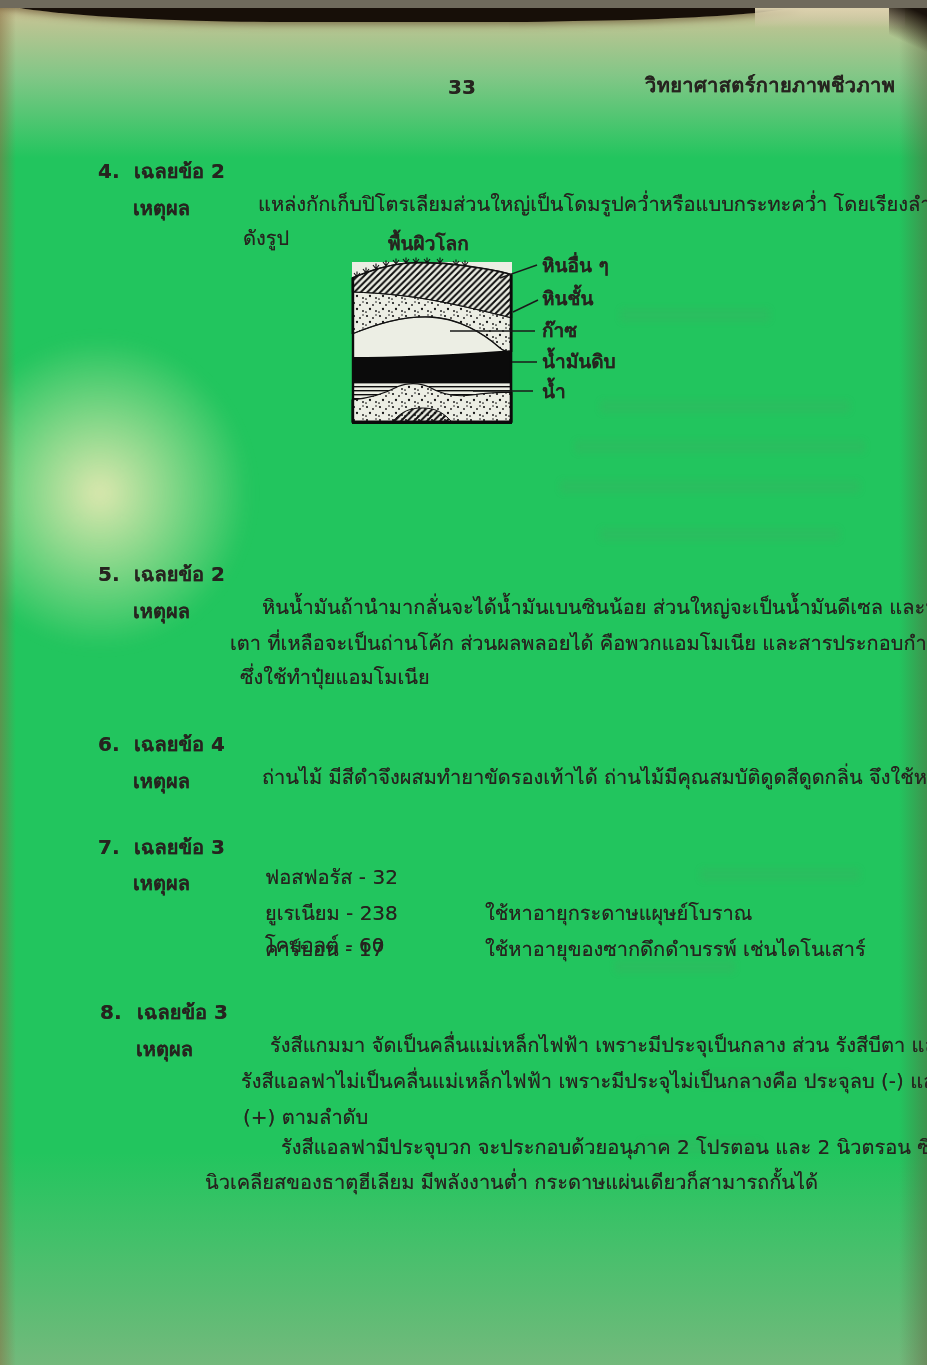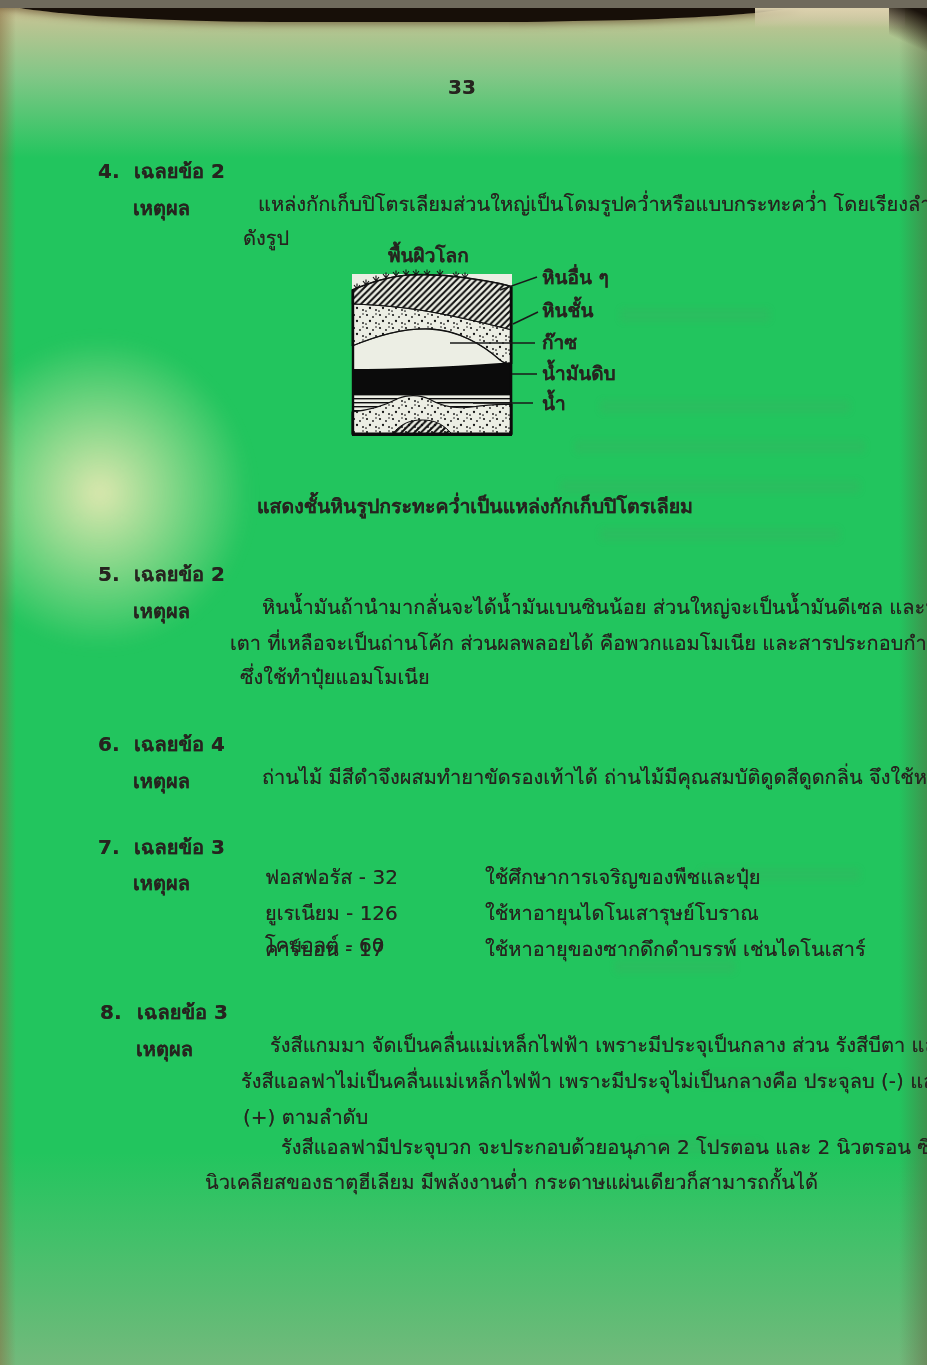--- a/index.html
+++ b/index.html
@@ -33,21 +33,21 @@
     background:linear-gradient(205deg,#1a130c 22%,rgba(26,19,12,0) 62%);}
   .ghost{position:absolute;background:rgba(112,138,102,.11);filter:blur(3px);border-radius:4px;}
   
   .t{position:absolute;font-size:20px;line-height:26px;white-space:nowrap;
      text-shadow:0 0 .6px rgba(43,40,33,.75);}
   .b{font-weight:bold;}
   .cap{font-size:19.5px;}
   .flabel{font-size:19px;font-weight:bold;}
   .center{text-align:center;}
   
-  .figure{position:absolute;left:340px;top:236px;width:345px;height:200px;}
+  .figure{position:absolute;left:340px;top:224px;width:345px;height:200px;}
   .figure svg{position:absolute;overflow:visible;}
 </style>
 </head>
 <body>
 
 <div class="page">
 
   <div class="top-warm"></div>
   <div class="bottom-warm"></div>
   <div class="glare"></div>
@@ -61,20 +61,21 @@
   <div class="ghost" style="left:600px;top:392px;width:250px;height:13px"></div>
   <div class="ghost" style="left:575px;top:432px;width:290px;height:13px"></div>
   <div class="ghost" style="left:560px;top:472px;width:300px;height:13px"></div>
   <div class="ghost" style="left:600px;top:520px;width:240px;height:13px"></div>
   <div class="ghost" style="left:700px;top:860px;width:160px;height:13px"></div>
   <div class="ghost" style="left:615px;top:952px;width:120px;height:13px"></div>
   <div class="ghost" style="left:700px;top:1065px;width:150px;height:13px"></div>
   <div class="ghost" style="left:640px;top:1132px;width:120px;height:13px"></div>
 
   <div class="t b" style="left:448px;top:66px">33</div>
+  <div class="t b" style="left:645px;top:64px;letter-spacing:.4px">วิทยาศาสตร์กายภาพชีวภาพ</div>
 
   <div class="t b" style="left:98px;top:150px">4.</div>
   <div class="t b" style="left:134px;top:150px">เฉลยข้อ 2</div>
   <div class="t b" style="left:133px;top:187px">เหตุผล</div>
   <div class="t" style="left:258px;top:183px">แหล่งกักเก็บปิโตรเลียมส่วนใหญ่เป็นโดมรูปคว่ำหรือแบบกระทะคว่ำ โดยเรียงลำดับ</div>
   <div class="t" style="left:243px;top:217px">ดังรูป</div>
 
   <div class="figure">
     <div class="t flabel" style="left:48px;top:-2px">พื้นผิวโลก</div>
 
@@ -132,42 +133,40 @@
       </g>
     </svg>
 
     <div class="t flabel" style="left:202px;top:20px">หินอื่น ๆ</div>
     <div class="t flabel" style="left:202px;top:53px">หินชั้น</div>
     <div class="t flabel" style="left:202px;top:85px">ก๊าซ</div>
     <div class="t flabel" style="left:202px;top:116px">น้ำมันดิบ</div>
     <div class="t flabel" style="left:202px;top:146px">น้ำ</div>
   </div>
 
-  <div class="t b cap center" style="left:60px;top:486px;width:830px">แสดงชั้นหินรูปกระทะคว่ำเป็นแหล่งกักเก็บปิโตรเลียม</div>
 
   <div class="t b" style="left:98px;top:553px">5.</div>
   <div class="t b" style="left:134px;top:553px">เฉลยข้อ 2</div>
   <div class="t b" style="left:133px;top:590px">เหตุผล</div>
   <div class="t" style="left:262px;top:586px">หินน้ำมันถ้านำมากลั่นจะได้น้ำมันเบนซินน้อย ส่วนใหญ่จะเป็นน้ำมันดีเซล และน้ำมัน</div>
   <div class="t" style="left:230px;top:622px">เตา ที่เหลือจะเป็นถ่านโค้ก ส่วนผลพลอยได้ คือพวกแอมโมเนีย และสารประกอบกำมะถัน</div>
   <div class="t" style="left:240px;top:656px">ซึ่งใช้ทำปุ๋ยแอมโมเนีย</div>
 
   <div class="t b" style="left:98px;top:723px">6.</div>
   <div class="t b" style="left:134px;top:723px">เฉลยข้อ 4</div>
   <div class="t b" style="left:133px;top:760px">เหตุผล</div>
   <div class="t" style="left:262px;top:756px">ถ่านไม้ มีสีดำจึงผสมทำยาขัดรองเท้าได้ ถ่านไม้มีคุณสมบัติดูดสีดูดกลิ่น จึงใช้หน้า</div>
 
   <div class="t b" style="left:98px;top:826px">7.</div>
   <div class="t b" style="left:134px;top:826px">เฉลยข้อ 3</div>
   <div class="t b" style="left:133px;top:862px">เหตุผล</div>
 
   <div class="t" style="left:265px;top:856px">ฟอสฟอรัส - 32</div>
-  <div class="t" style="left:485px;top:856px">ใช้ศึกษาการเจริญของพืชและปุ๋ย</div>
-  <div class="t" style="left:265px;top:892px">ยูเรเนียม - 126</div>
-  <div class="t" style="left:485px;top:892px">ใช้หาอายุนไดโนเสารุษย์โบราณ</div>
+  <div class="t" style="left:265px;top:892px">ยูเรเนียม - 238</div>
+  <div class="t" style="left:485px;top:892px">ใช้หาอายุกระดาษแผุษย์โบราณ</div>
   <div class="t" style="left:265px;top:928px">คาร์บอน - 17</div>
   <div class="t" style="left:485px;top:928px">ใช้หาอายุของซากดึกดำบรรพ์ เช่นไดโนเสาร์</div>
   <div class="t" style="left:265px;top:924px">โคบอลต์ - 60</div>
 
   <div class="t b" style="left:100px;top:991px">8.</div>
   <div class="t b" style="left:137px;top:991px">เฉลยข้อ 3</div>
   <div class="t b" style="left:136px;top:1028px">เหตุผล</div>
   <div class="t" style="left:270px;top:1024px">รังสีแกมมา จัดเป็นคลื่นแม่เหล็กไฟฟ้า เพราะมีประจุเป็นกลาง ส่วน รังสีบีตา และ</div>
   <div class="t" style="left:241px;top:1060px">รังสีแอลฟาไม่เป็นคลื่นแม่เหล็กไฟฟ้า เพราะมีประจุไม่เป็นกลางคือ ประจุลบ (-) และบวก</div>
   <div class="t" style="left:243px;top:1096px">(+) ตามลำดับ</div>

